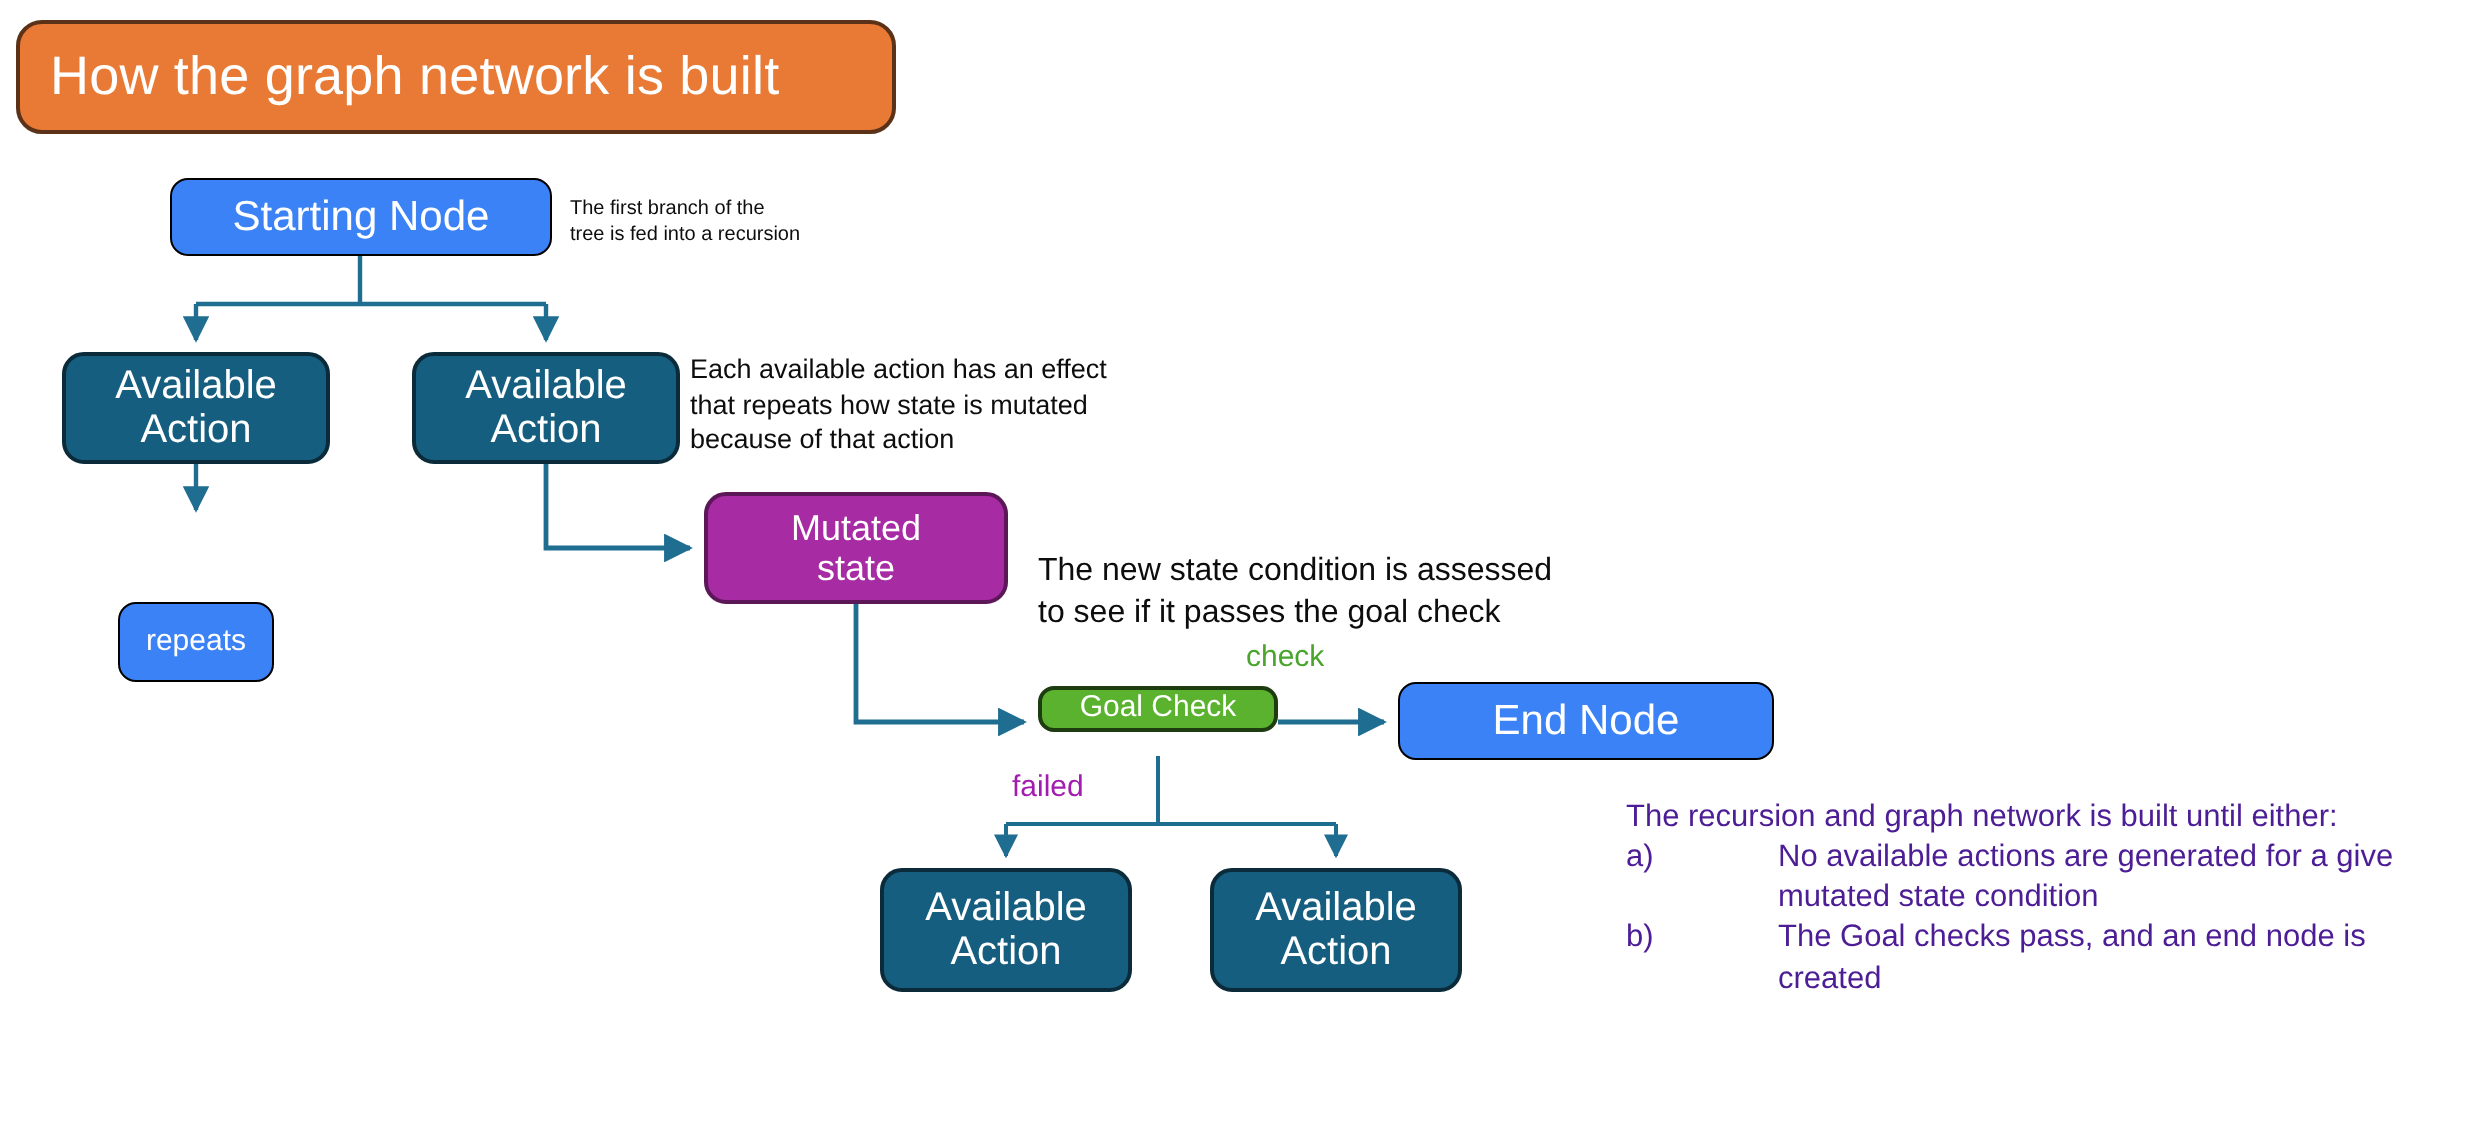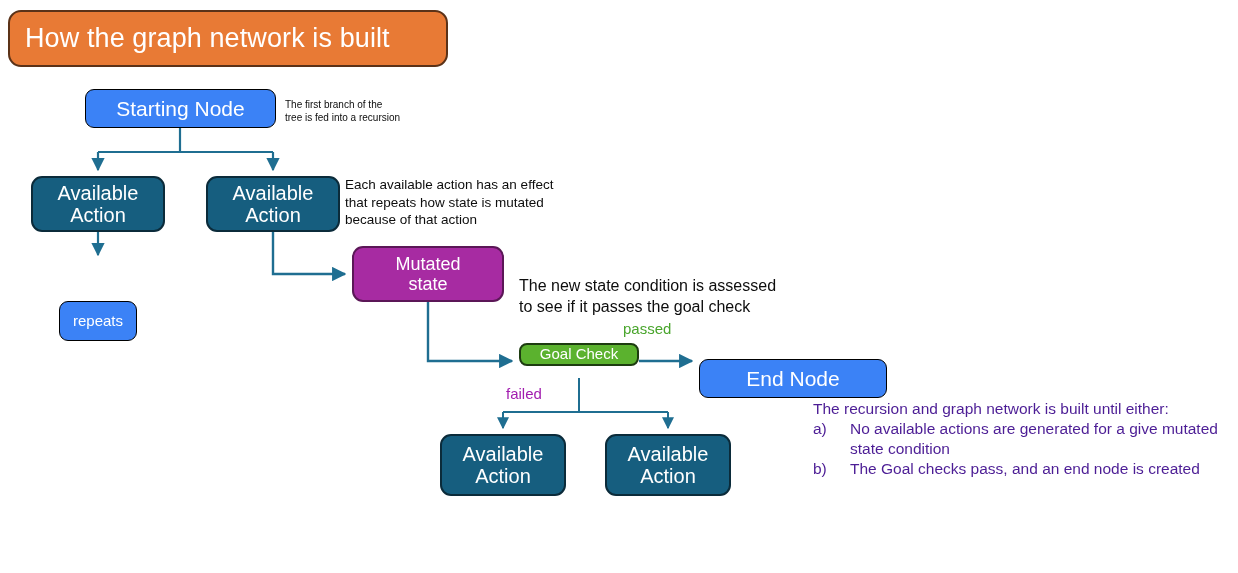--- a/index.html
+++ b/index.html
@@ -74,21 +74,21 @@
     background: #5BB22E;
     border: 2px solid #1D3C10;
   }
 
   #start-node      { left:85px;  top:89px;  width:191px; height:39px; font-size:21px; border-radius:9px; }
   #avail-1         { left:31px;  top:176px; width:134px; height:56px; font-size:20px; }
   #avail-2         { left:206px; top:176px; width:134px; height:56px; font-size:20px; }
   #repeats-node    { left:59px;  top:261px; width:78px;  height:40px; font-size:15px; border-radius:9px;margin-top:40px; }
   #mutated-node    { left:352px; top:246px; width:152px; height:56px; font-size:18px; }
   #goal-check-node { left:519px; top:343px; width:120px; height:23px; font-size:15px; border-radius:8px; }
-  #end-node        { left:699px; top:341px; width:188px; height:39px; font-size:21px; border-radius:9px;margin-top:18px; }
+  #end-node        { left:699px; top:341px; width:188px; height:39px; font-size:21px; border-radius:9px; }
   #avail-3         { left:440px; top:434px; width:126px; height:62px; font-size:20px; }
   #avail-4         { left:605px; top:434px; width:126px; height:62px; font-size:20px; }
 
   
   .annot {
     position: absolute;
     color: #0d0d0d;
     white-space: pre-line;
     line-height: 1.27;
   }
@@ -117,21 +117,21 @@
   }
   #list-block .lead { display:block; }
   #list-block .li {
     display: flex;
     align-items: flex-start;
   }
   #list-block .marker {
     width: 37px;
     flex: 0 0 37px;
   }
-  #list-block .li-text { flex: 1 1 auto; }
+  #list-block .li-text { flex: 1 1 auto; margin-left: 39px; }
 </style>
 </head>
 <body>
 
 <div id="canvas">
 
   <svg id="connectors" viewBox="0 0 1238 573" width="1238" height="573" xmlns="http://www.w3.org/2000/svg">
     <defs>
       <marker id="arrow" viewBox="0 0 10 10" refX="9" refY="5" markerWidth="6" markerHeight="6" orient="auto-start-reverse">
         <path d="M 0 0 L 10 5 L 0 10 z" fill="#1F6E91"></path>
@@ -187,21 +187,21 @@
   <div class="node green" id="goal-check-node">Goal Check</div>
 
   <div class="node black" id="end-node">End Node</div>
 
   <div class="node teal" id="avail-3">Available
 Action</div>
 
   <div class="node teal" id="avail-4">Available
 Action</div>
 
-  <div class="edge-label" id="label-passed">passed</div>
+  <div class="edge-label" id="label-passed">check</div>
 
   <div class="edge-label" id="label-failed">failed</div>
 
   <div class="annot" id="annot-first-branch">The first branch of the
 tree is fed into a recursion</div>
 
   <div class="annot" id="annot-each-action">Each available action has an effect
 that repeats how state is mutated
 because of that action</div>
 

